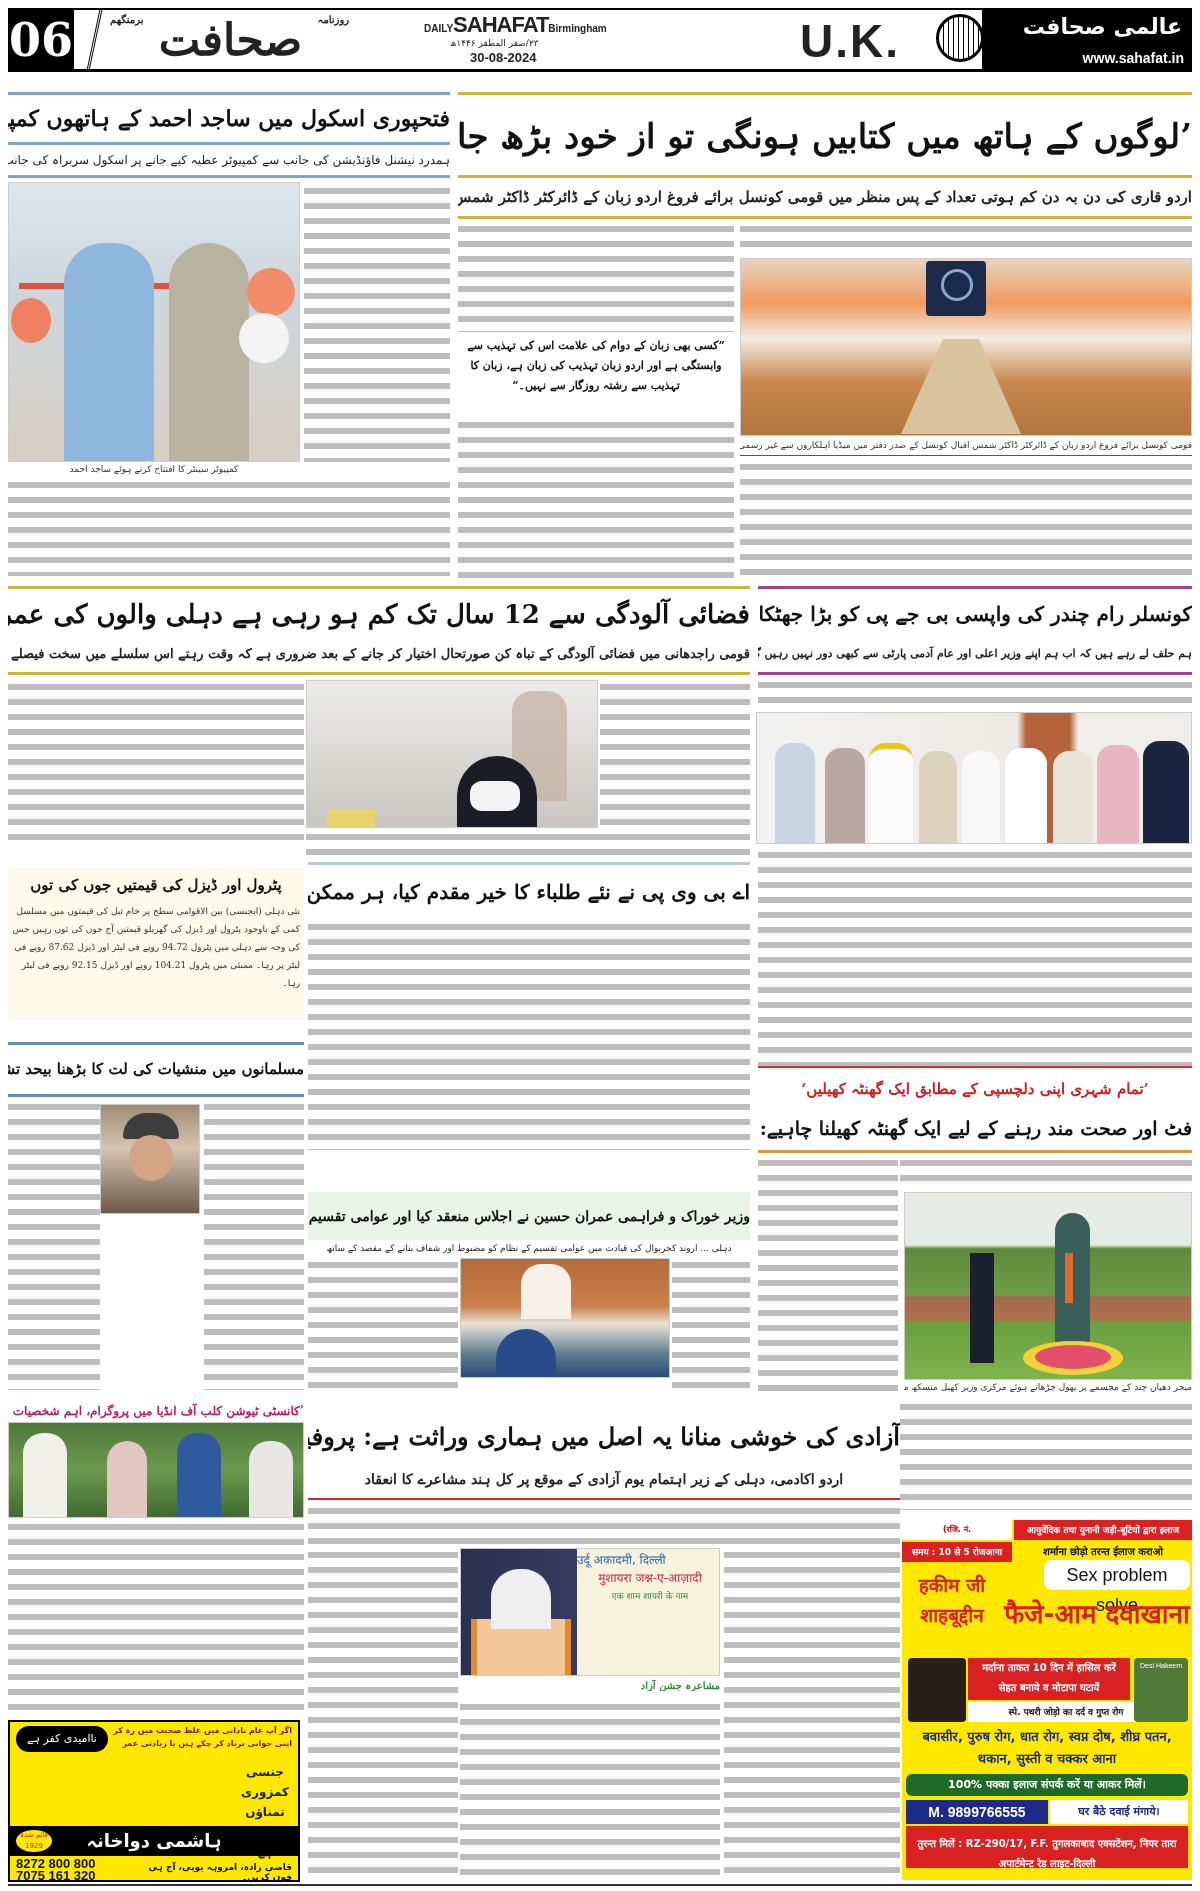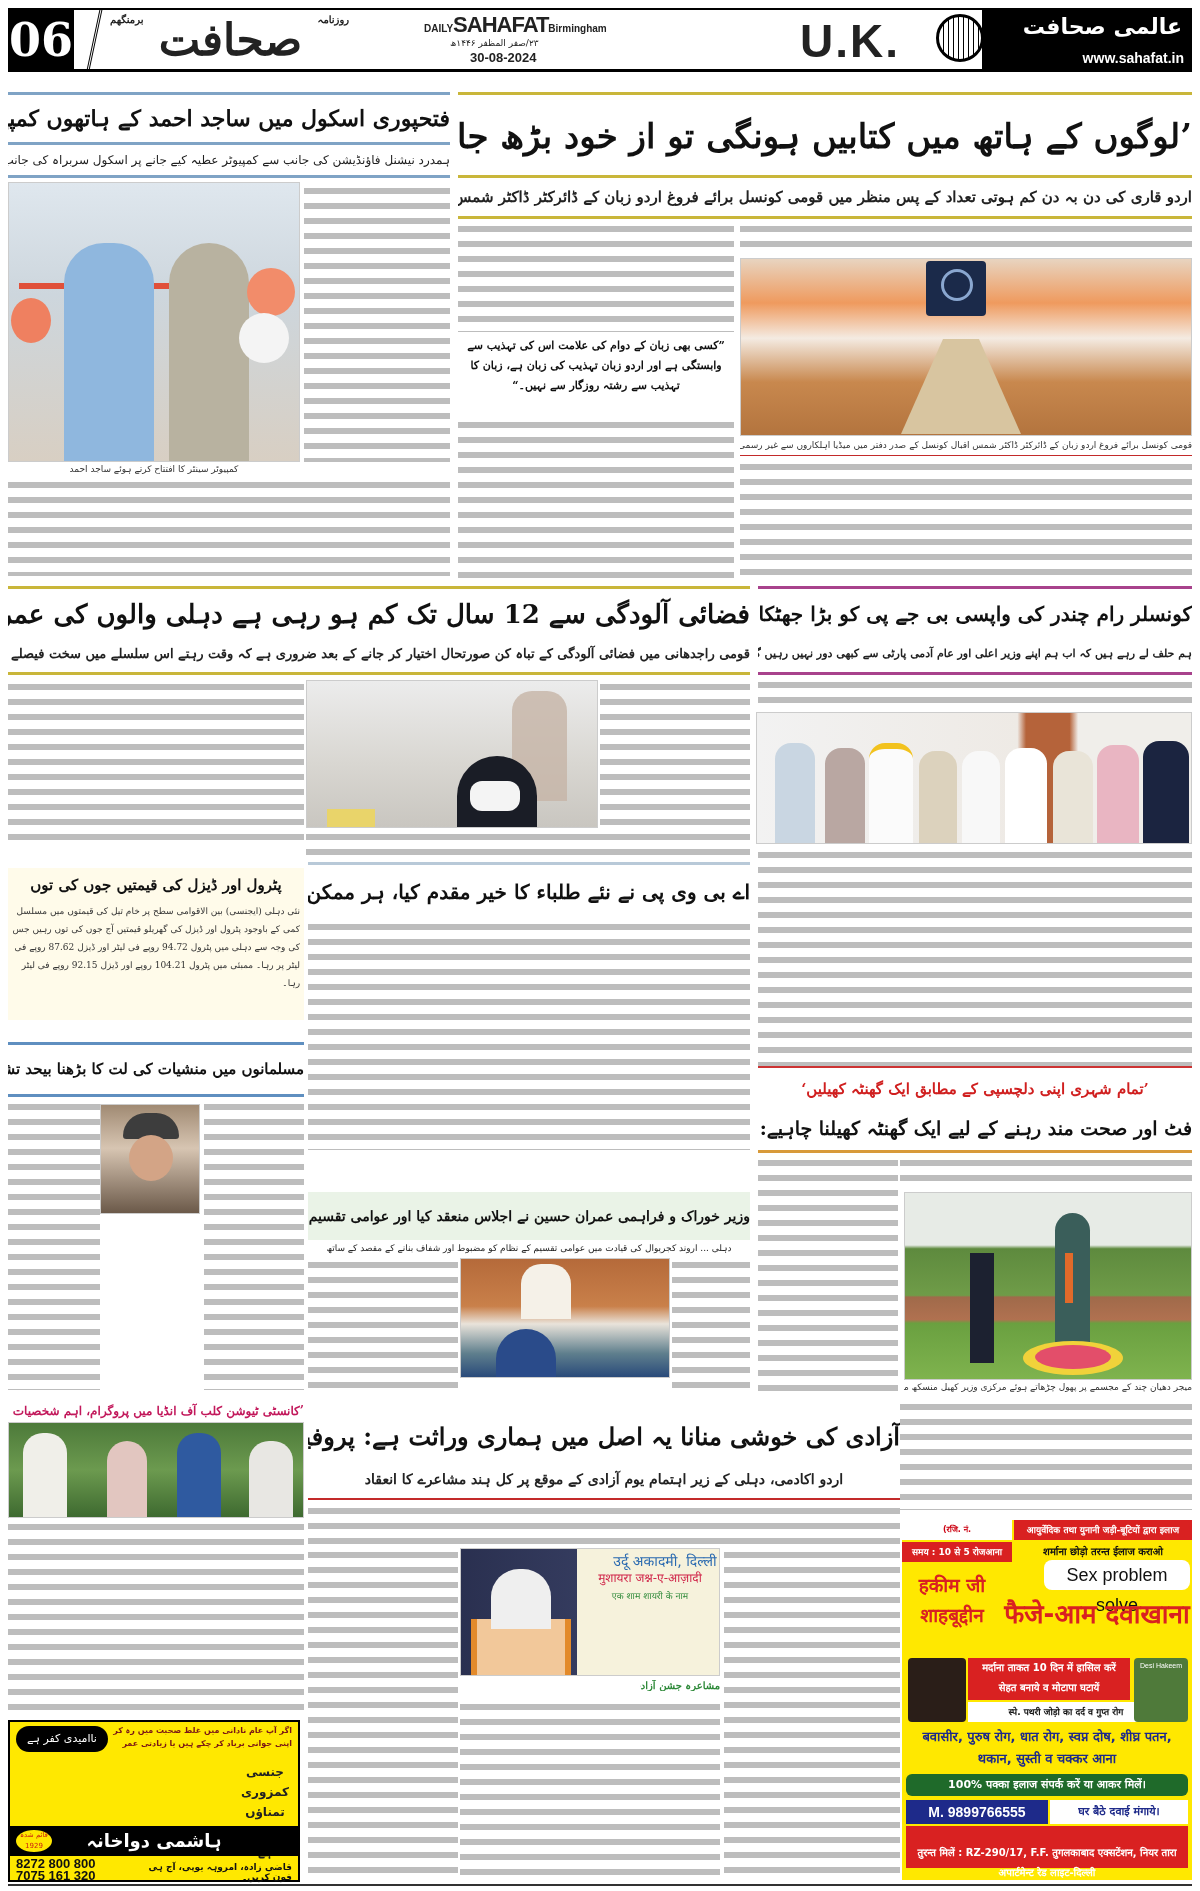--- a/index.html
+++ b/index.html
@@ -175,21 +175,21 @@
 </div>
 <div class="abs col" style="left:8px;top:1520px;width:296px;height:190px"></div>
 
 <div class="abs head" style="left:308px;top:1412px;width:592px;font-size:24px;line-height:50px">آزادی کی خوشی منانا یہ اصل میں ہماری وراثت ہے: پروفیسر شہپر رسول</div>
 <div class="abs sub" style="left:308px;top:1464px;width:592px;font-size:14px;line-height:30px;font-weight:bold;background:#fff">اردو اکادمی، دہلی کے زیر اہتمام یوم آزادی کے موقع پر کل ہند مشاعرے کا انعقاد</div>
 <div class="abs rule-red" style="left:308px;top:1498px;width:592px"></div>
 <div class="abs col" style="left:308px;top:1504px;width:592px;height:40px"></div>
 <div class="abs photo" style="left:460px;top:1548px;width:260px;height:128px;background:linear-gradient(90deg,#2a3050 0%,#343b5e 45%,#f6f2dc 45%,#f6f2dc 100%)">
   <div style="position:absolute;left:10px;top:70px;width:100px;height:58px;background:#f2c89a;border-left:6px solid #e38a2a;border-right:6px solid #e38a2a"></div>
   <div style="position:absolute;left:30px;top:20px;width:60px;height:60px;background:#efefef;border-radius:28px 28px 0 0"></div>
-  <div style="position:absolute;left:133px;top:2px;width:142px;font-size:14px;color:#2a6ab0;text-align:center">उर्दू अकादमी, दिल्ली</div>
+  <div style="position:absolute;left:116px;top:2px;width:142px;font-size:12px;color:#2a6ab0;text-align:left">उर्दू अकादमी, दिल्ली</div>
   <div style="position:absolute;left:118px;top:20px;width:142px;font-size:12px;font-weight:normal;color:#d0264a;text-align:center">मुशायरा जश्न-ए-आज़ादी</div>
   <div style="position:absolute;left:118px;top:40px;width:142px;font-size:9px;color:#2f8a3a;text-align:center">एक शाम शायरी के नाम</div>
 </div>
 <div class="abs sub" style="left:640px;top:1680px;width:80px;font-size:10px;color:#2f8a3a;font-weight:bold">مشاعرہ جشن آزادی</div>
 <div class="abs col" style="left:308px;top:1548px;width:150px;height:330px"></div>
 <div class="abs col" style="left:724px;top:1548px;width:176px;height:330px"></div>
 <div class="abs col" style="left:460px;top:1700px;width:260px;height:178px"></div>
 
 <div class="abs ad-yellow" style="left:8px;top:1720px;width:292px;height:162px">
   <div style="position:absolute;right:6px;top:2px;width:186px;font-size:8px;line-height:13px;direction:rtl;color:#7a1616;font-weight:bold;height:28px;overflow:hidden">اگر آپ عام نادانی میں غلط صحبت میں رہ کر اپنی جوانی برباد کر چکے ہیں یا زیادتی عمر صحت کی خرابی کثرت جماع</div>
@@ -216,16 +216,16 @@
   <div style="position:absolute;left:66px;top:138px;width:162px;height:42px;background:#d92121;color:#fff;font-size:10px;line-height:20px;text-align:center;font-weight:bold">
     <div>मर्दाना ताकत 10 दिन में हासिल करें</div>
     <div>सेहत बनाये व मोटापा घटायें</div>
   </div>
   <div style="position:absolute;left:66px;top:182px;width:196px;height:20px;background:#fff;color:#111;font-size:9px;line-height:20px;text-align:center;font-weight:bold">स्पे. पथरी जोड़ो का दर्द व गुप्त रोग</div>
   <div style="position:absolute;left:232px;top:138px;width:54px;height:64px;background:#4f7a3a;border-radius:4px;color:#fff;font-size:7px;text-align:center;padding-top:4px;font-family:'Liberation Sans',sans-serif">Desi Hakeem</div>
   <div style="position:absolute;left:4px;top:206px;width:282px;font-size:13px;line-height:22px;color:#1e2a8a;text-align:center;font-weight:900">बवासीर, पुरुष रोग, धात रोग, स्वप्न दोष, शीघ्र पतन, थकान, सुस्ती व चक्कर आना</div>
   <div style="position:absolute;left:4px;top:254px;width:282px;height:22px;background:#1f6a2a;border-radius:6px;color:#fff;font-size:11px;line-height:22px;text-align:center;font-weight:bold">100% पक्का इलाज संपर्क करें या आकर मिलें।</div>
   <div style="position:absolute;left:4px;top:280px;width:142px;height:24px;background:#1e2a8a;color:#fff;font-family:'Liberation Sans',sans-serif;font-size:14px;line-height:24px;text-align:center;font-weight:900">M. 9899766555</div>
   <div style="position:absolute;left:148px;top:280px;width:138px;height:24px;background:#fff;color:#1e2a8a;font-size:11px;line-height:24px;text-align:center;font-weight:bold">घर बैठे दवाई मंगाये।</div>
-  <div style="position:absolute;left:4px;top:306px;width:282px;height:42px;background:#d92121;color:#fff;font-size:10px;line-height:20px;text-align:center;font-weight:bold;padding-top:17px">तुरन्त मिलें : RZ-290/17, F.F. तुगलकाबाद एक्सटेंशन, नियर तारा अपार्टमेन्ट रेड लाइट-दिल्ली</div>
+  <div style="position:absolute;left:4px;top:306px;width:282px;height:42px;background:#d92121;color:#fff;font-size:10px;line-height:20px;text-align:center;font-weight:bold;padding-top:8px">तुरन्त मिलें : RZ-290/17, F.F. तुगलकाबाद एक्सटेंशन, नियर तारा अपार्टमेन्ट रेड लाइट-दिल्ली</div>
 </div>
 
 <div class="abs" style="left:8px;top:1884px;width:1184px;height:2px;background:#333"></div>
 
 </body></html>

